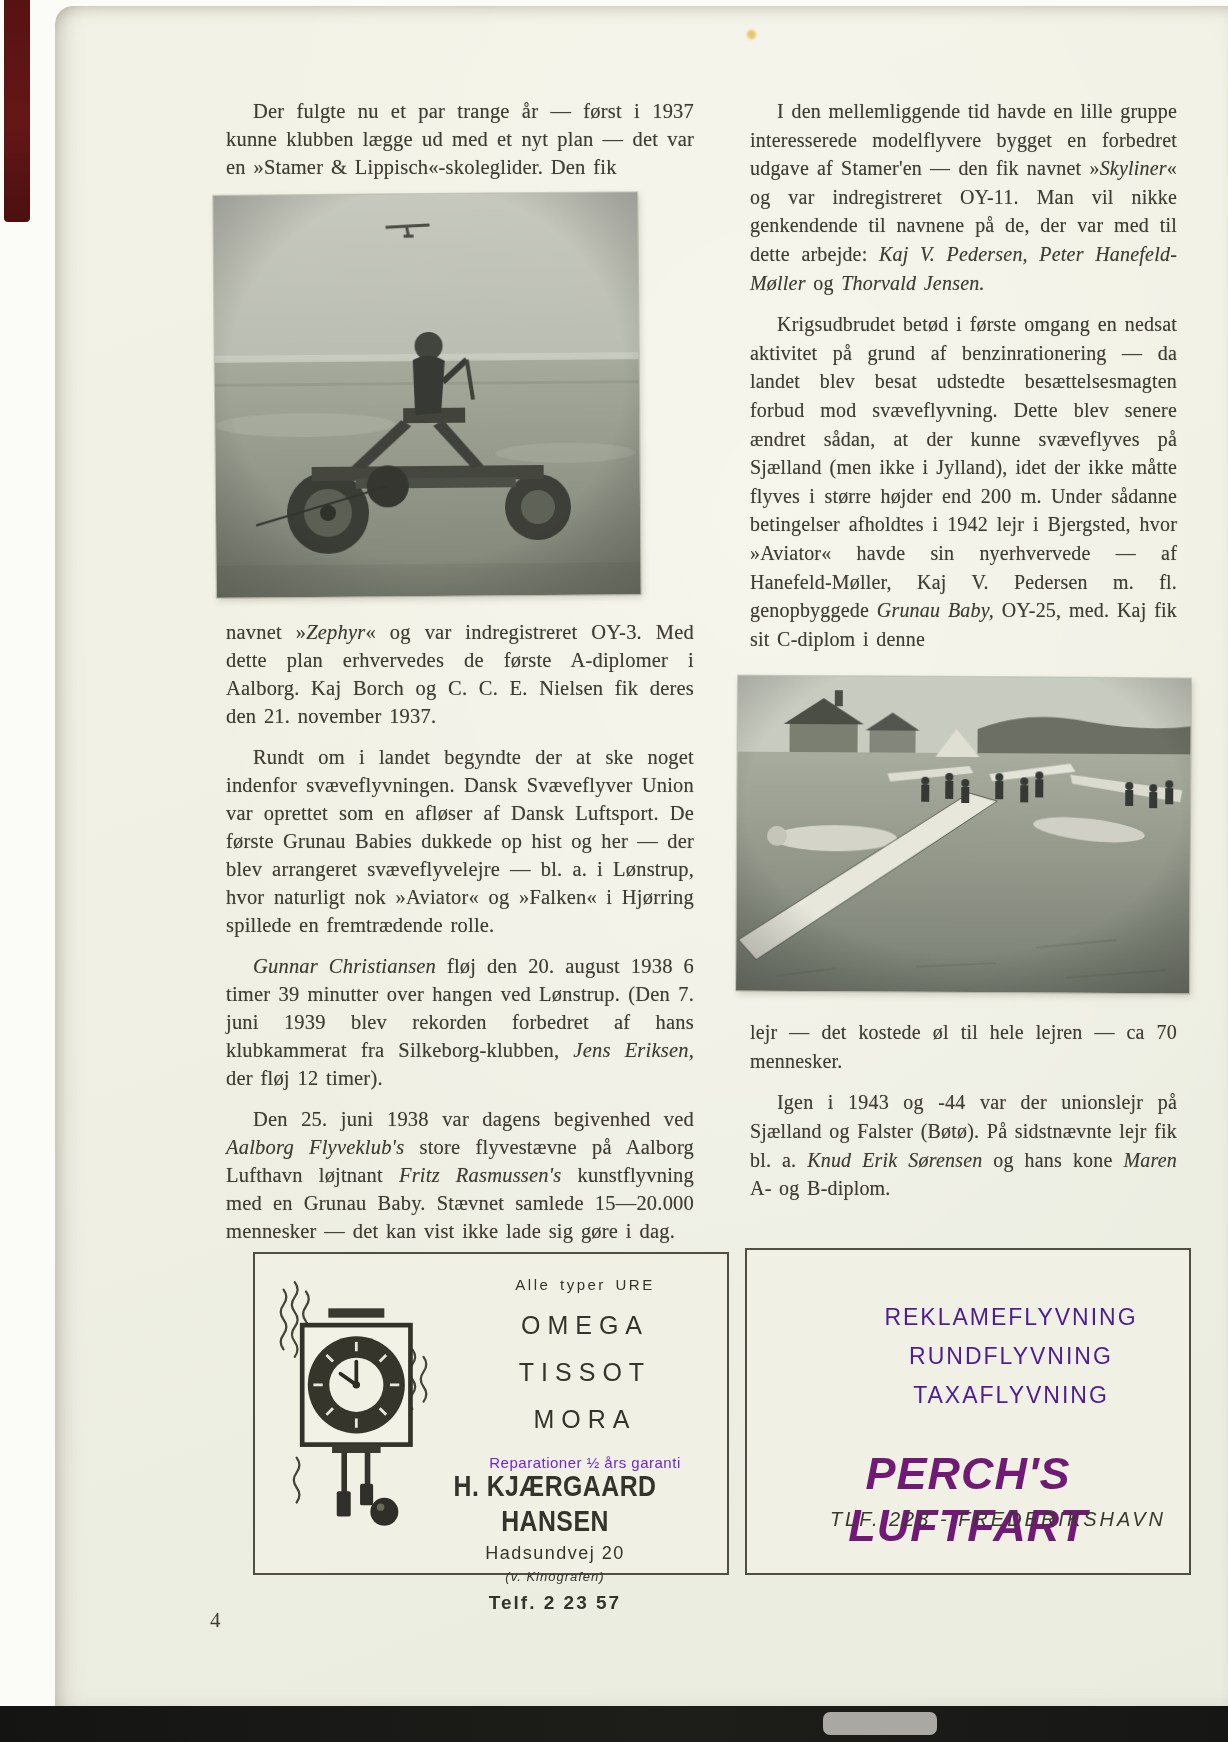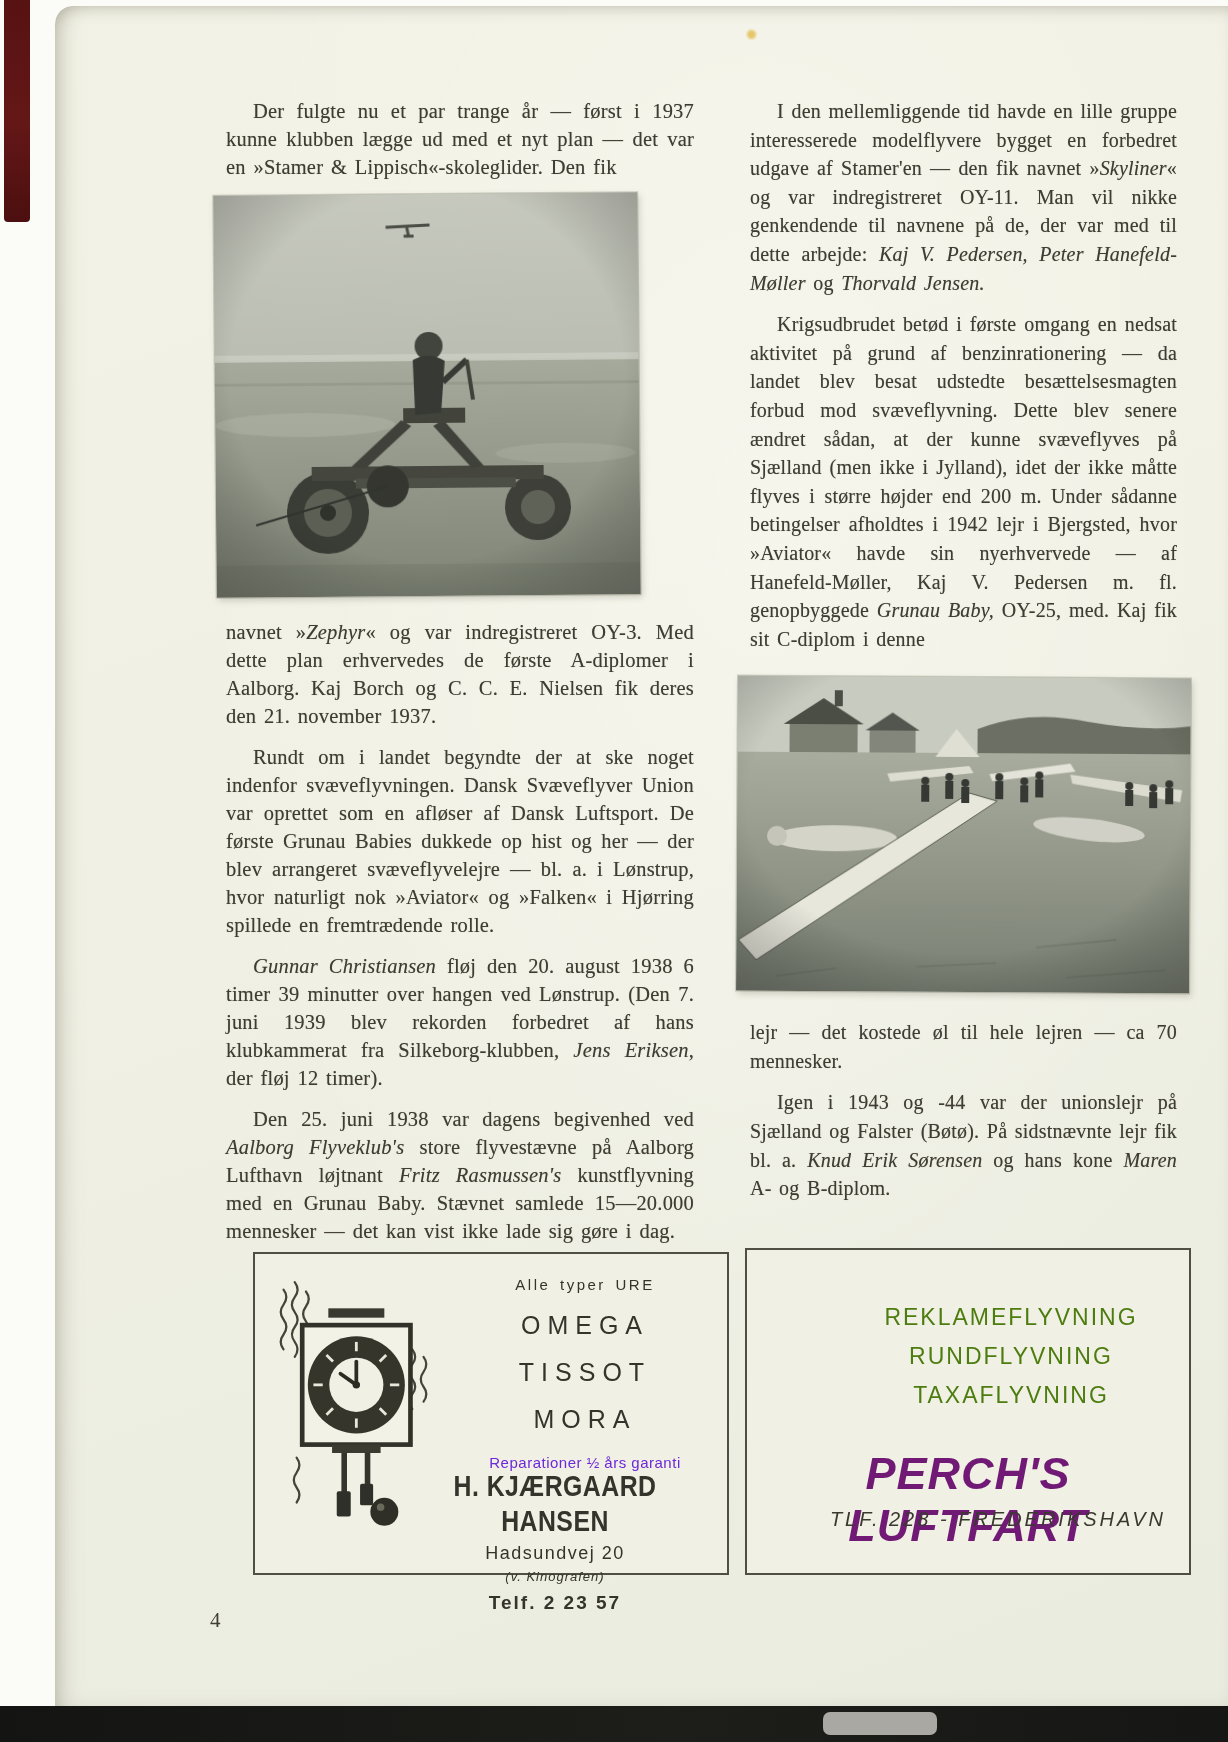--- a/index.html
+++ b/index.html
@@ -69,21 +69,21 @@
   .watch-brand{font-size:25px;letter-spacing:7px;margin-top:18px;font-weight:400;}
   .watch-guarantee{font-size:15px;letter-spacing:.5px;margin-top:20px;color:#6d28d9;}
   .watch-bottom{position:absolute;left:150px;top:219px;width:300px;text-align:center;}
   .watch-name{font-size:27px;font-weight:700;letter-spacing:.5px;transform:scale(.92,1.12);transform-origin:center;}
   .watch-address{font-size:18px;letter-spacing:1.5px;margin-top:8px;}
   .watch-note{font-size:13px;font-style:italic;letter-spacing:1px;margin-top:5px;}
   .watch-phone{font-size:19px;font-weight:700;letter-spacing:2px;margin-top:8px;}
   .clock-art{position:absolute;left:8px;top:14px;}
 
   .air-services{position:absolute;left:88px;top:48px;width:352px;text-align:center;
-                font-size:23px;letter-spacing:2px;line-height:39px;color:#4d7c0f;}
+                font-size:23px;letter-spacing:2px;line-height:39px;color:#4c1d95;}
   .air-name{position:absolute;left:0;top:198px;width:100%;text-align:center;
             font-size:45px;font-style:italic;font-weight:700;letter-spacing:1px;color:#701a75;}
   .air-phone{position:absolute;left:30px;top:258px;width:100%;text-align:center;
              font-size:20px;font-style:italic;letter-spacing:3px;color:#3a392f;}
 
   .page-number{position:absolute;left:155px;top:1602px;font-size:21px;color:var(--ink);}
 </style>
 </head>
 <body>
 

